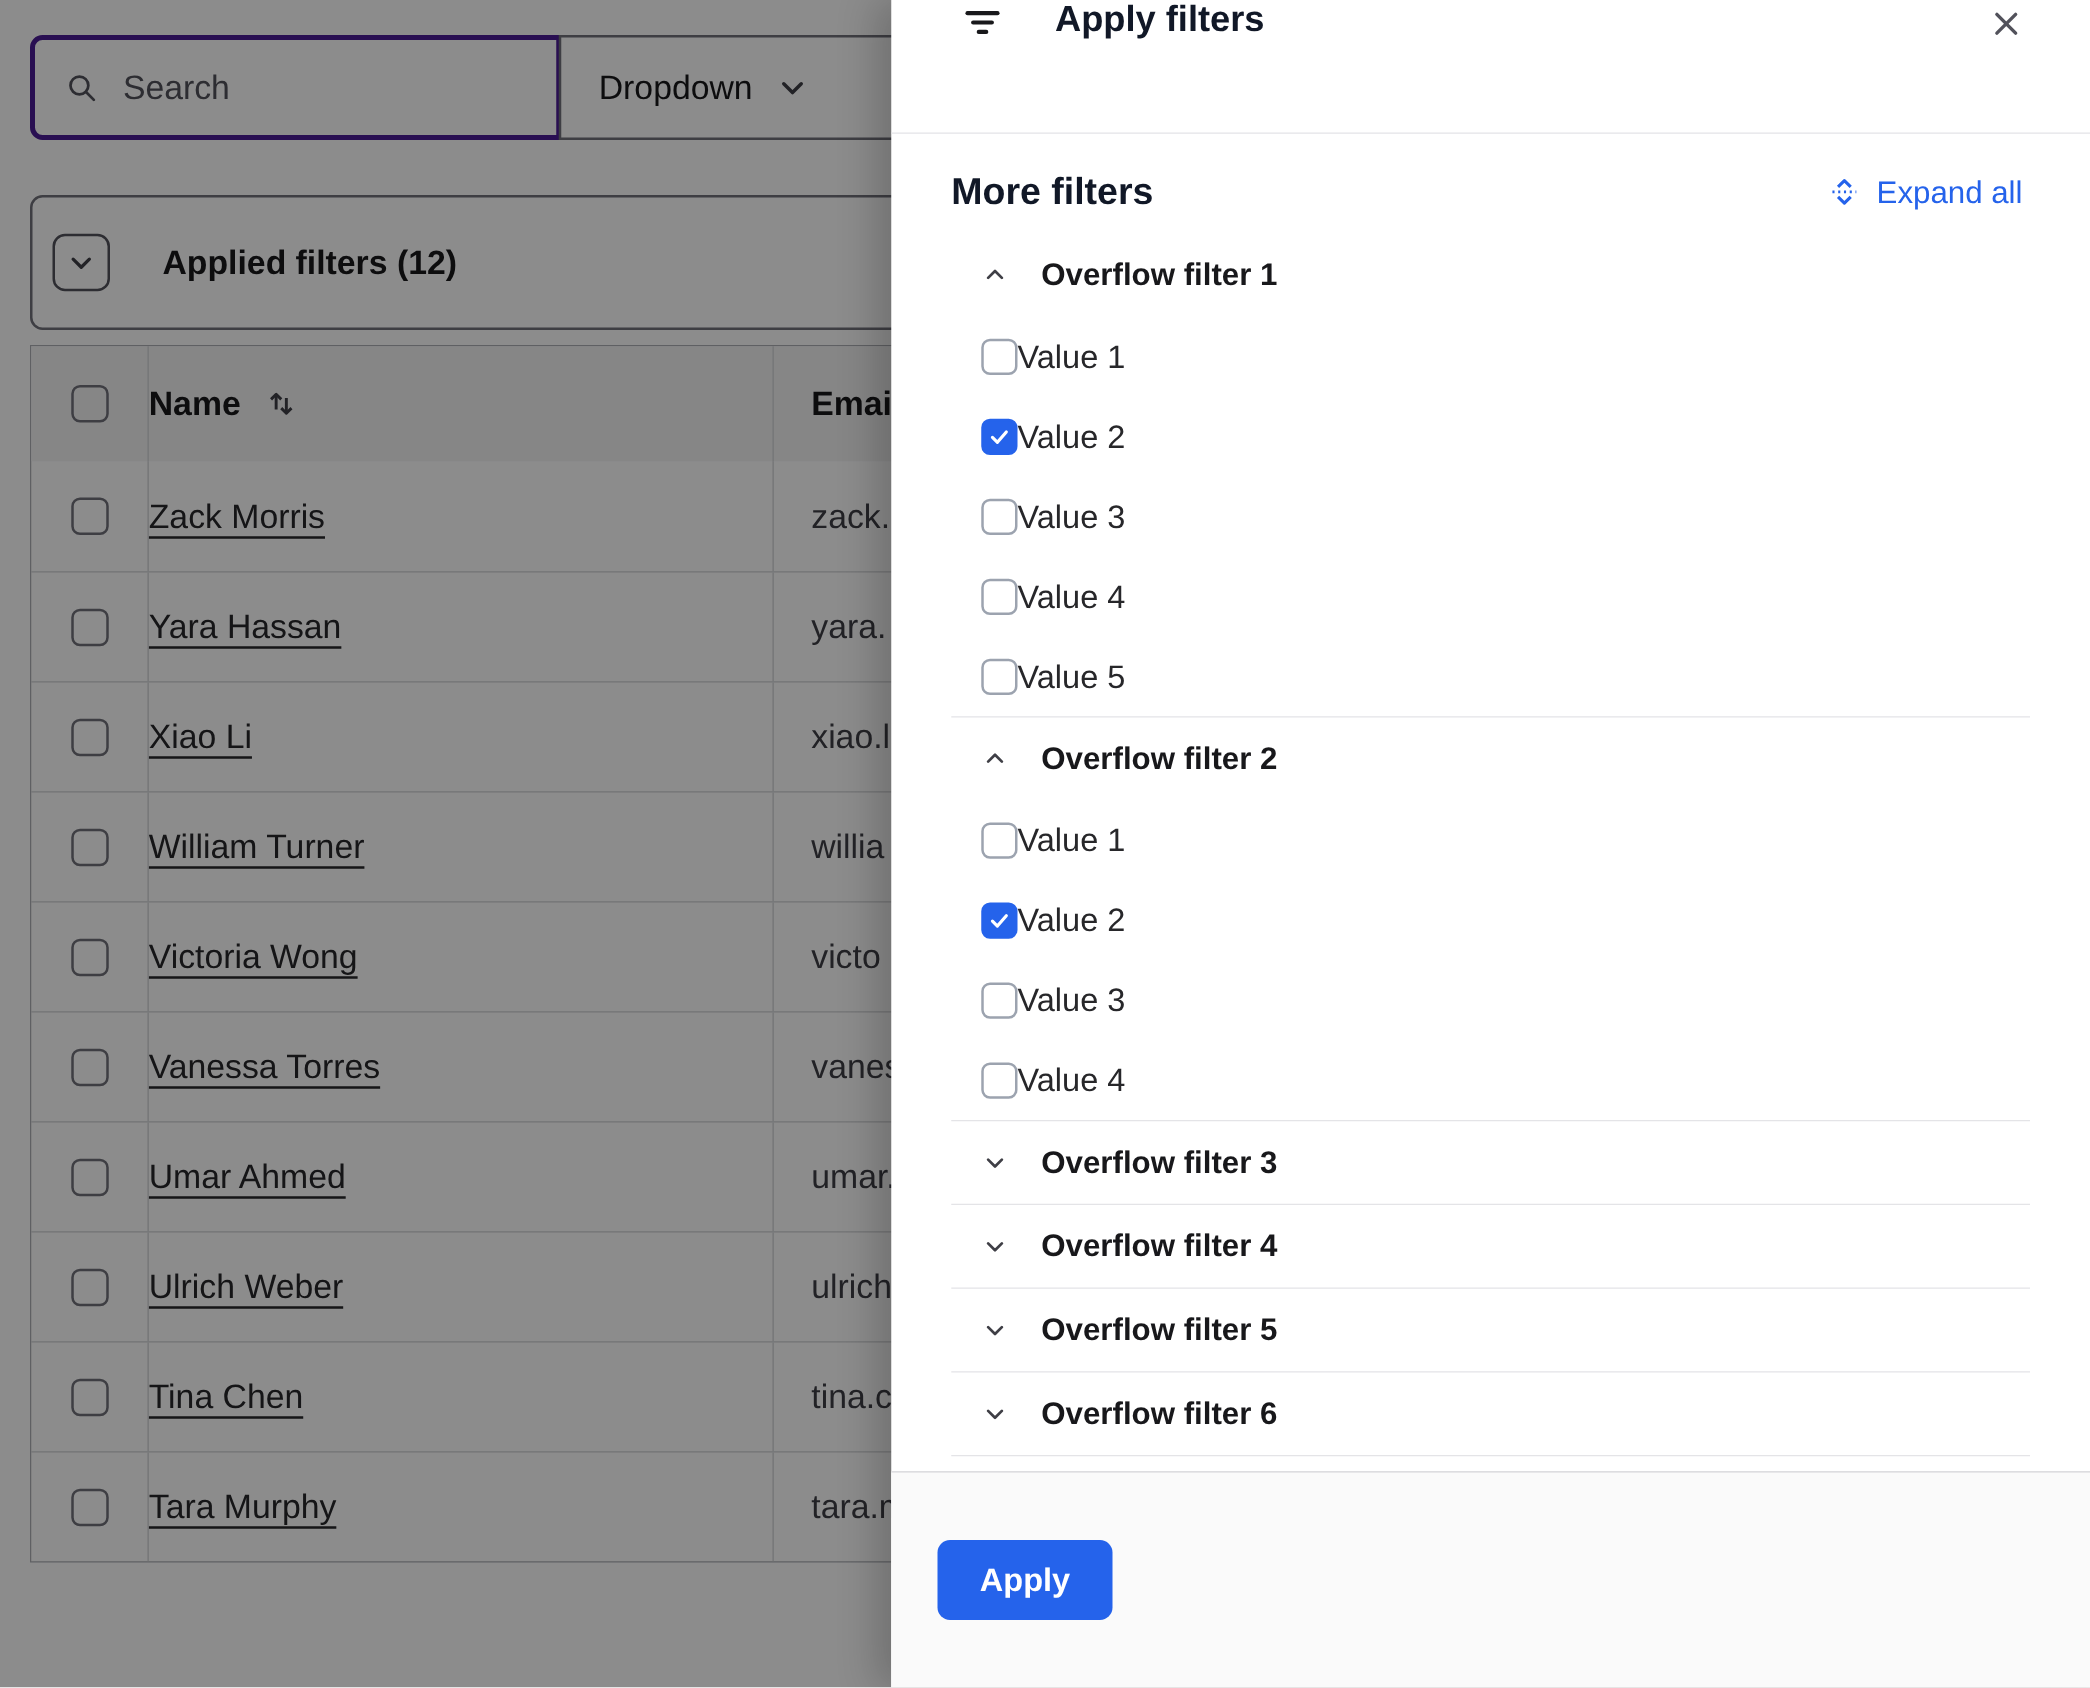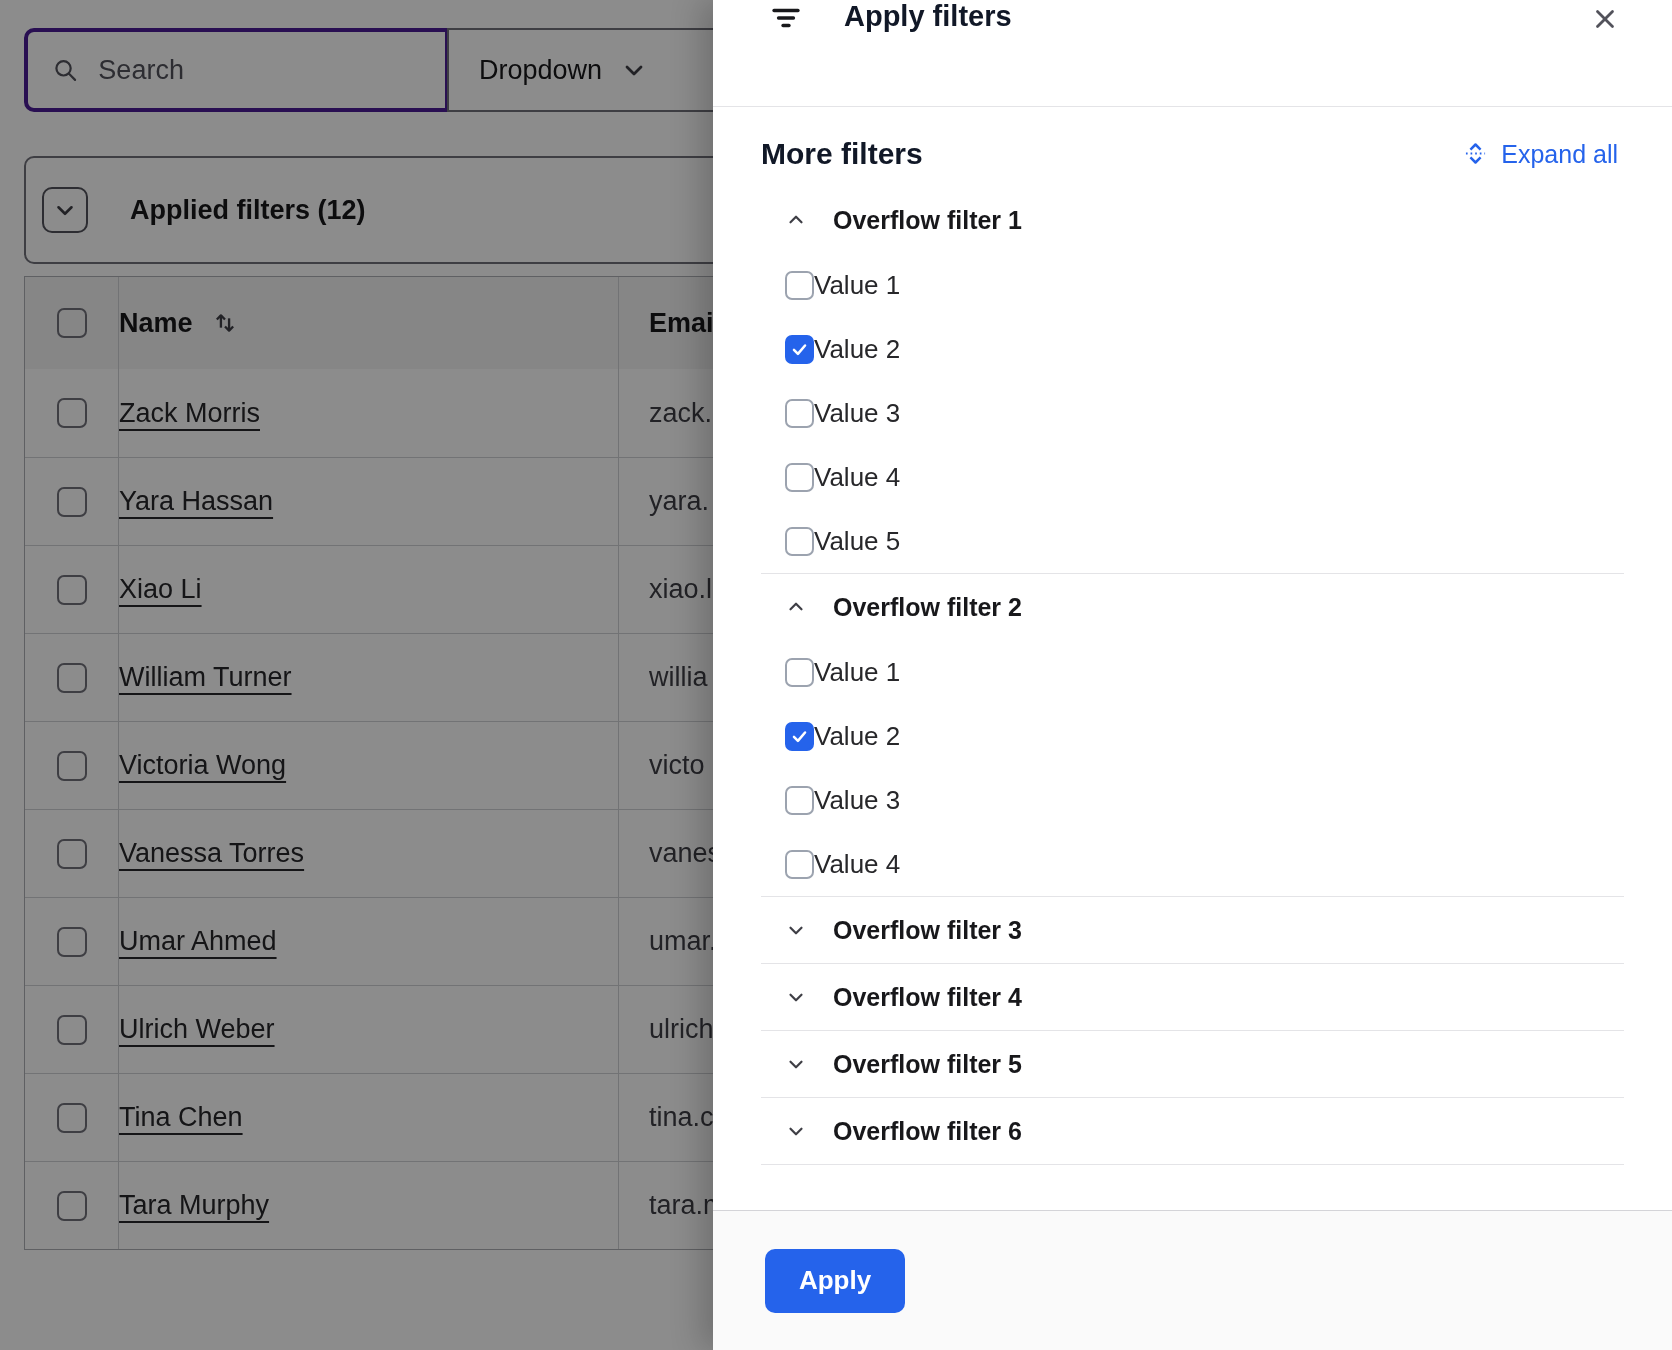--- a/index.html
+++ b/index.html
@@ -44,21 +44,21 @@
   .mf-row{display:flex;align-items:center;justify-content:space-between;margin-bottom:16px;flex:0 0 auto;}
   .mf-title{font-size:30px;font-weight:700;color:#111827;margin:0;}
   .expand-all{display:flex;align-items:flex-start;gap:12px;color:#2563eb;font-size:25px;font-weight:500;background:none;border:none;cursor:pointer;}
   .section-head{height:66px;display:flex;align-items:center;gap:26px;padding-left:24px;cursor:pointer;}
   .section-head .s-title{font-size:25px;font-weight:700;color:#18181b;}
   .value-row{height:64px;display:flex;align-items:center;padding-left:24px;}
   .cb{width:29px;height:29px;border-radius:7px;border:2px solid #9ca3af;background:#fff;flex:0 0 auto;display:flex;align-items:center;justify-content:center;}
   .cb.checked{background:#2563eb;border-color:#2563eb;}
   .value-row .v-lbl{font-size:26px;color:#27272a;}
   .divider{height:1px;background:#e4e4e7;flex:0 0 auto;}
-  .d-foot{flex:0 0 auto;height:140px;margin-top:auto;background:#fafafa;border-top:1px solid #d4d4d8;display:flex;align-items:center;padding:0 52px;gap:33px;}
+  .d-foot{flex:0 0 auto;height:173px;margin-top:auto;background:#fafafa;border-top:1px solid #d4d4d8;display:flex;align-items:center;padding:0 37px;gap:33px;}
   .btn-apply{width:140px;height:64px;border-radius:10px;background:#2563eb;color:#fff;font-size:26px;font-weight:600;border:none;cursor:pointer;}
   .btn-cancel{width:158px;height:64px;border-radius:10px;background:#fff;color:#1f2937;font-size:26px;font-weight:500;border:1px solid #d4d4d8;box-shadow:0 1px 2px rgba(0,0,0,0.06);cursor:pointer;}
   svg{display:block;}
 </style>
 </head>
 <body>
 
 <div class="stage">
 
   <div class="base">

